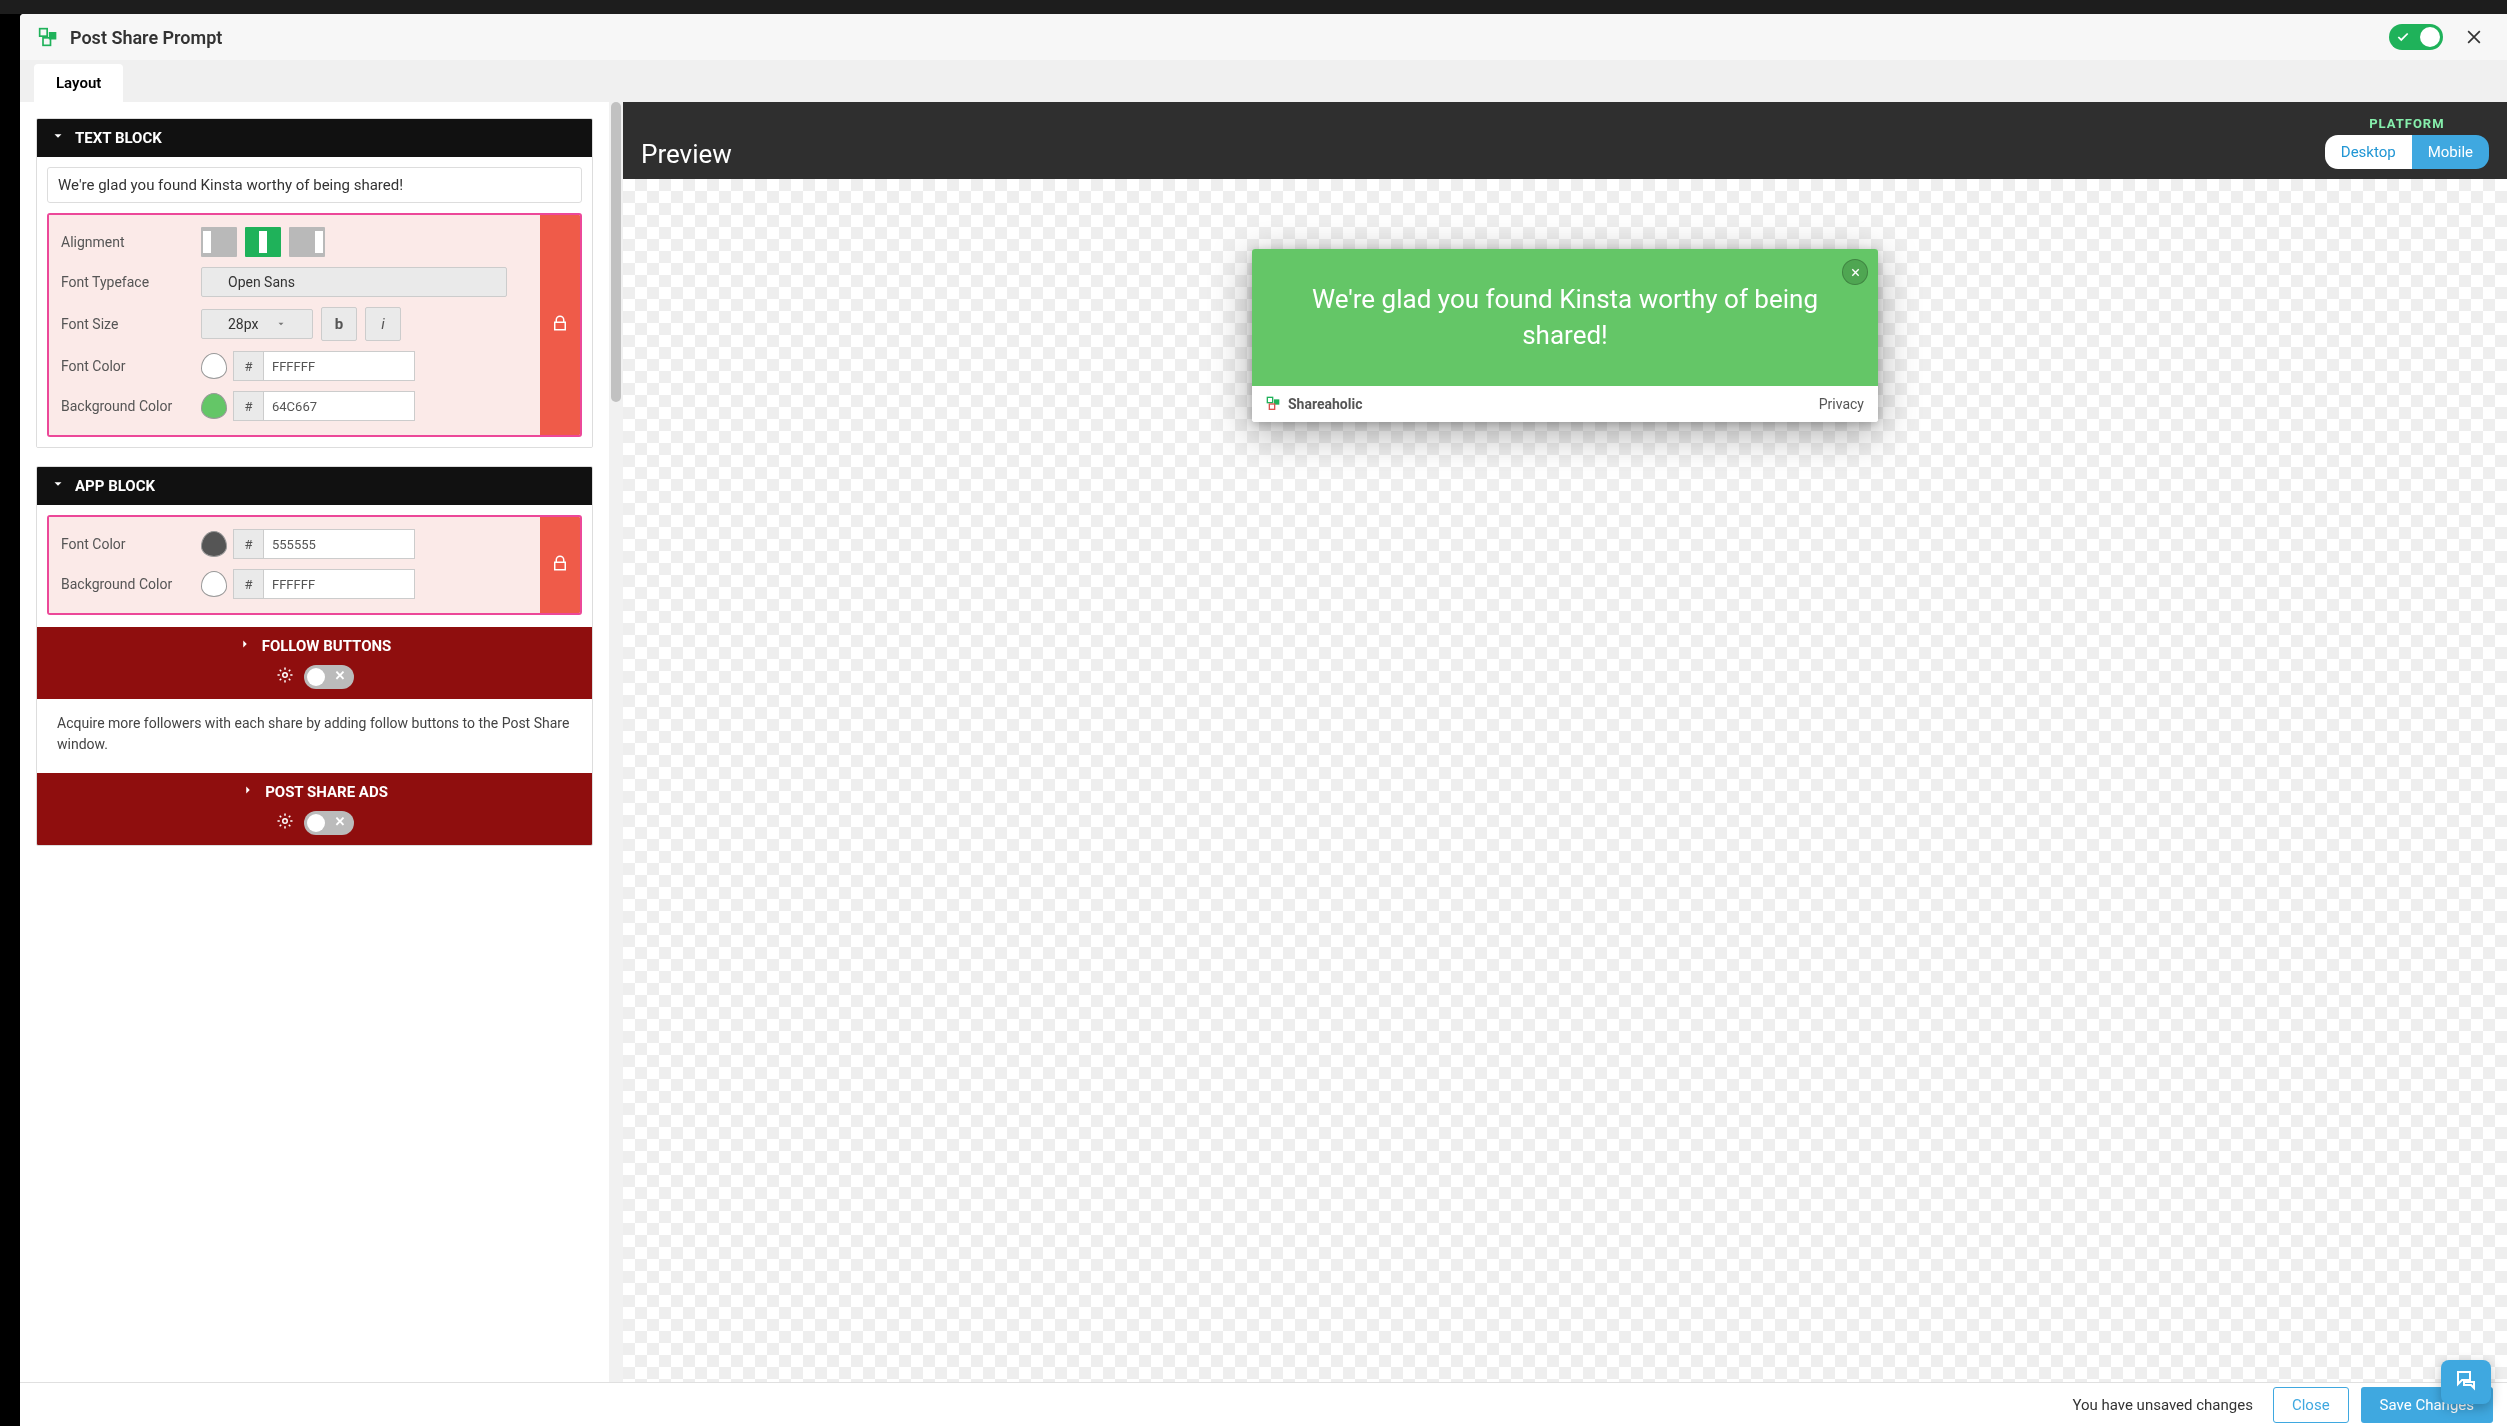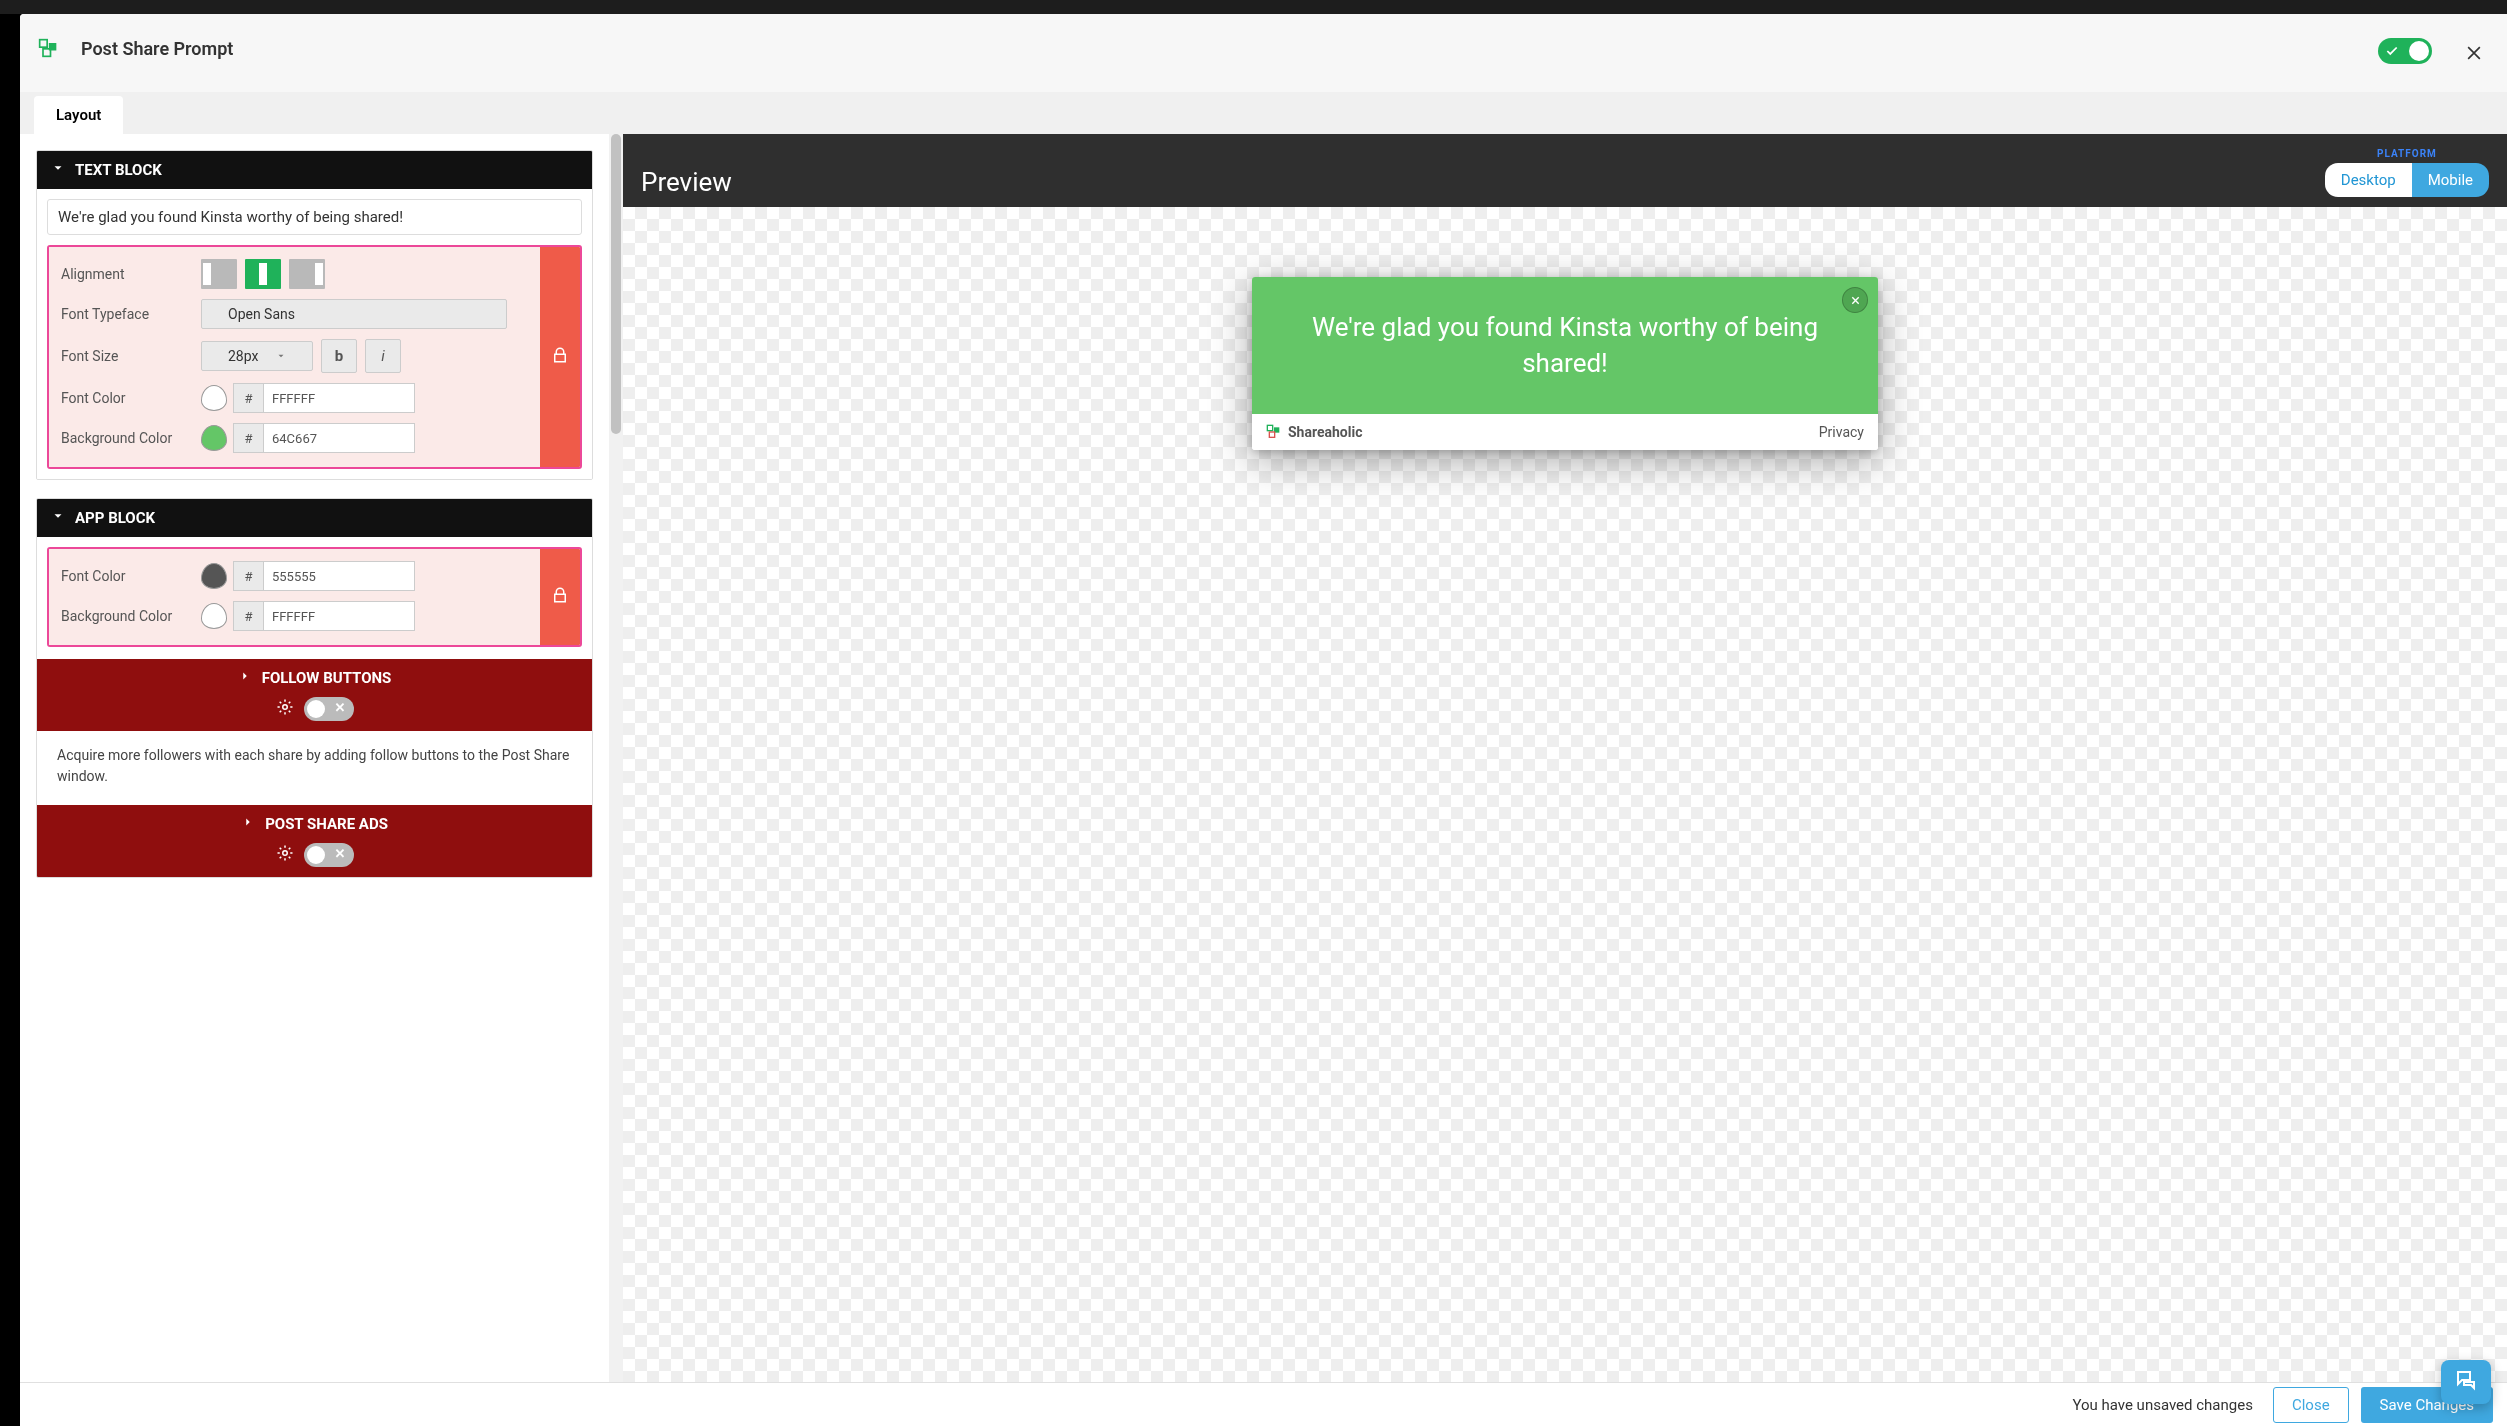--- a/index.html
+++ b/index.html
@@ -2,21 +2,21 @@
 <html><head>
 <meta charset="utf-8">
 <style>
 * { box-sizing: border-box; margin: 0; padding: 0; font-family: -apple-system, BlinkMacSystemFont, "Segoe UI", Roboto, Helvetica, Arial, sans-serif; }
 html, body { width: 100%; height: 100%; background: #000; overflow: hidden; }
 
 .wp-adminbar { height: 14px; background: #1d1d1d; }
 
 .modal-overlay { position: absolute; top: 14px; left: 20px; right: 0; bottom: 0; background: #fff; border-radius: 4px 0 0 0; display: flex; flex-direction: column; }
 
-.modal-header { display: flex; align-items: flex-start; padding: 24px 18px; border-bottom: 0; background: #f7f7f7; border-radius: 4px 0 0 0; gap: 11px;}
+.modal-header { display: flex; align-items: center; padding: 8px 18px; border-bottom: 0; background: #f7f7f7; border-radius: 4px 0 0 0;}
 .logo-icon { width: 20px; height: 20px; margin-right: 12px; display:inline-flex;}
 .modal-title { font-size: 18px; font-weight: 600; color: #333; flex: 1; }
 .toggle-main { width: 54px; height: 26px; background: #1fb25a; border-radius: 13px; position: relative; margin-right: 16px; display:flex; align-items:center;}
 .toggle-main .check { color:#fff; margin-left:7px; font-size:13px; display:flex; align-items:center;}
 .toggle-main::after { content:''; position:absolute; right:3px; top:3px; width:20px; height:20px; background:#fff; border-radius:50%; }
 .close-x { width:30px; height:30px; display:flex; align-items:center; justify-content:center; cursor:pointer; color:#333;}
 
 .modal-body { flex:1; display:flex; overflow:hidden; position:relative;}
 .left-panel { width: 589px; background:#fff; display:flex; flex-direction:column;}
 .tabs-bar { display:flex; padding: 0 8px; background: #f0f0f0;}
@@ -56,21 +56,21 @@
 .hex-input{border:1px solid #ccc;height:30px;padding:0 8px;font-size:13px;color:#555;width:152px;}
 .small-toggle{width:50px;height:24px;background:#bbb;border-radius:12px;position:relative;}
 .small-toggle::after{content:'';position:absolute;left:3px;top:3px;width:18px;height:18px;background:#fff;border-radius:50%;}
 .small-toggle .x{position:absolute;right:8px;top:3px;color:#fff;font-size:13px;}
 .desc-text { padding: 14px 10px 18px 10px; font-size:14px; color:#444; line-height:1.5;}
 
 .right-panel { flex:1; display:flex; flex-direction:column; position:relative; background:#fff;}
 .preview-header { background:#2f2f2f; padding:14px 18px 10px 18px; display:flex; justify-content:space-between; align-items:flex-end;}
 .preview-title { color:#fff; font-size:26px; font-weight:400;}
 .platform-block{display:flex;flex-direction:column;align-items:center;}
-.platform-label{color:#3b82f6;font-size:10px;font-weight:700;letter-spacing:1px;margin-bottom:4px;}
+.platform-label{color:#86efac;font-size:13px;font-weight:700;letter-spacing:1px;margin-bottom:4px;}
 .platform-tabs{display:flex;border-radius:13px;overflow:hidden;}
 .plat-tab{padding:8px 16px;font-size:15px;}
 .plat-tab.active{background:#fff;color:#2196d4;}
 .plat-tab.inactive{background:#3fa8e0;color:#fff;}
 
 .preview-canvas { flex:1; position:relative; background-image: linear-gradient(45deg,#eee 25%,transparent 25%),linear-gradient(-45deg,#eee 25%,transparent 25%),linear-gradient(45deg,transparent 75%,#eee 75%),linear-gradient(-45deg,transparent 75%,#eee 75%); background-size:24px 24px; background-position:0 0,0 12px,12px -12px,-12px 0; background-color:#fff;}
 .share-popup{position:absolute;top:70px;left:50%;transform:translateX(-50%);width:626px;box-shadow:0 10px 40px rgba(0,0,0,0.35), 0 2px 8px rgba(0,0,0,0.2);border-radius:3px;overflow:hidden;}
 .share-top{background:#64C667;color:#fff;text-align:center;padding:32px 40px;font-size:26px;line-height:1.4;position:relative;}
 .share-close{position:absolute;top:10px;right:10px;width:26px;height:26px;border-radius:50%;background:#4fa652;border:1px solid rgba(0,0,0,0.2);display:flex;align-items:center;justify-content:center;color:#fff;font-size:13px;}
 .share-bottom{background:#fff;display:flex;justify-content:space-between;align-items:center;padding:10px 14px;font-size:14px;color:#555;}

